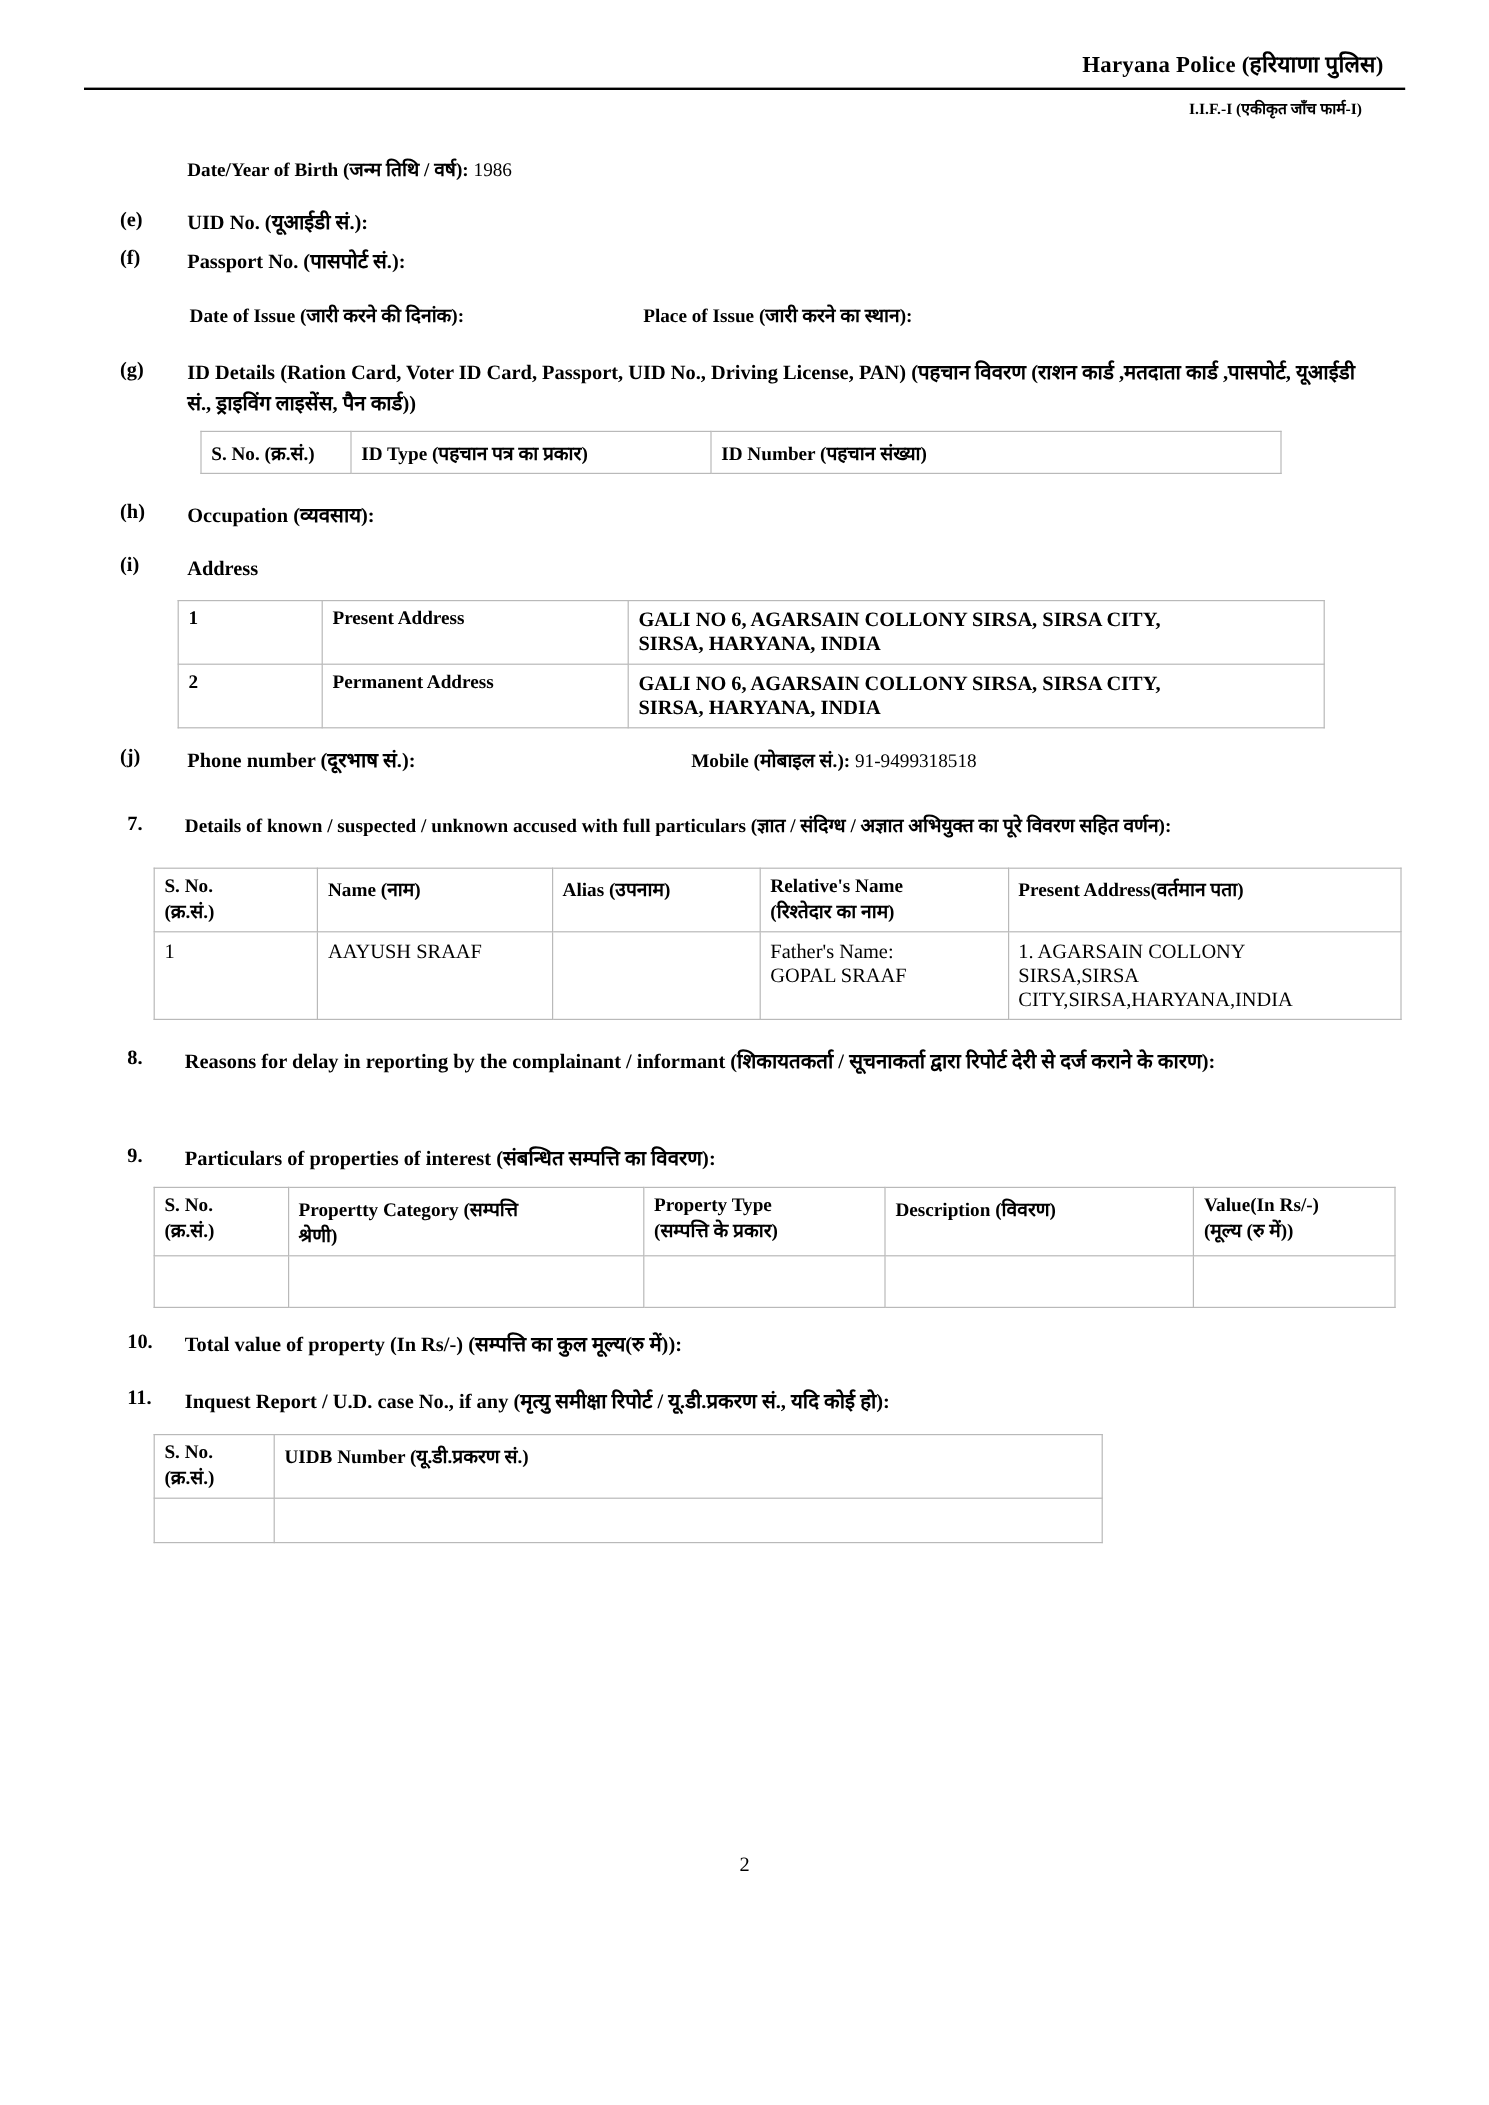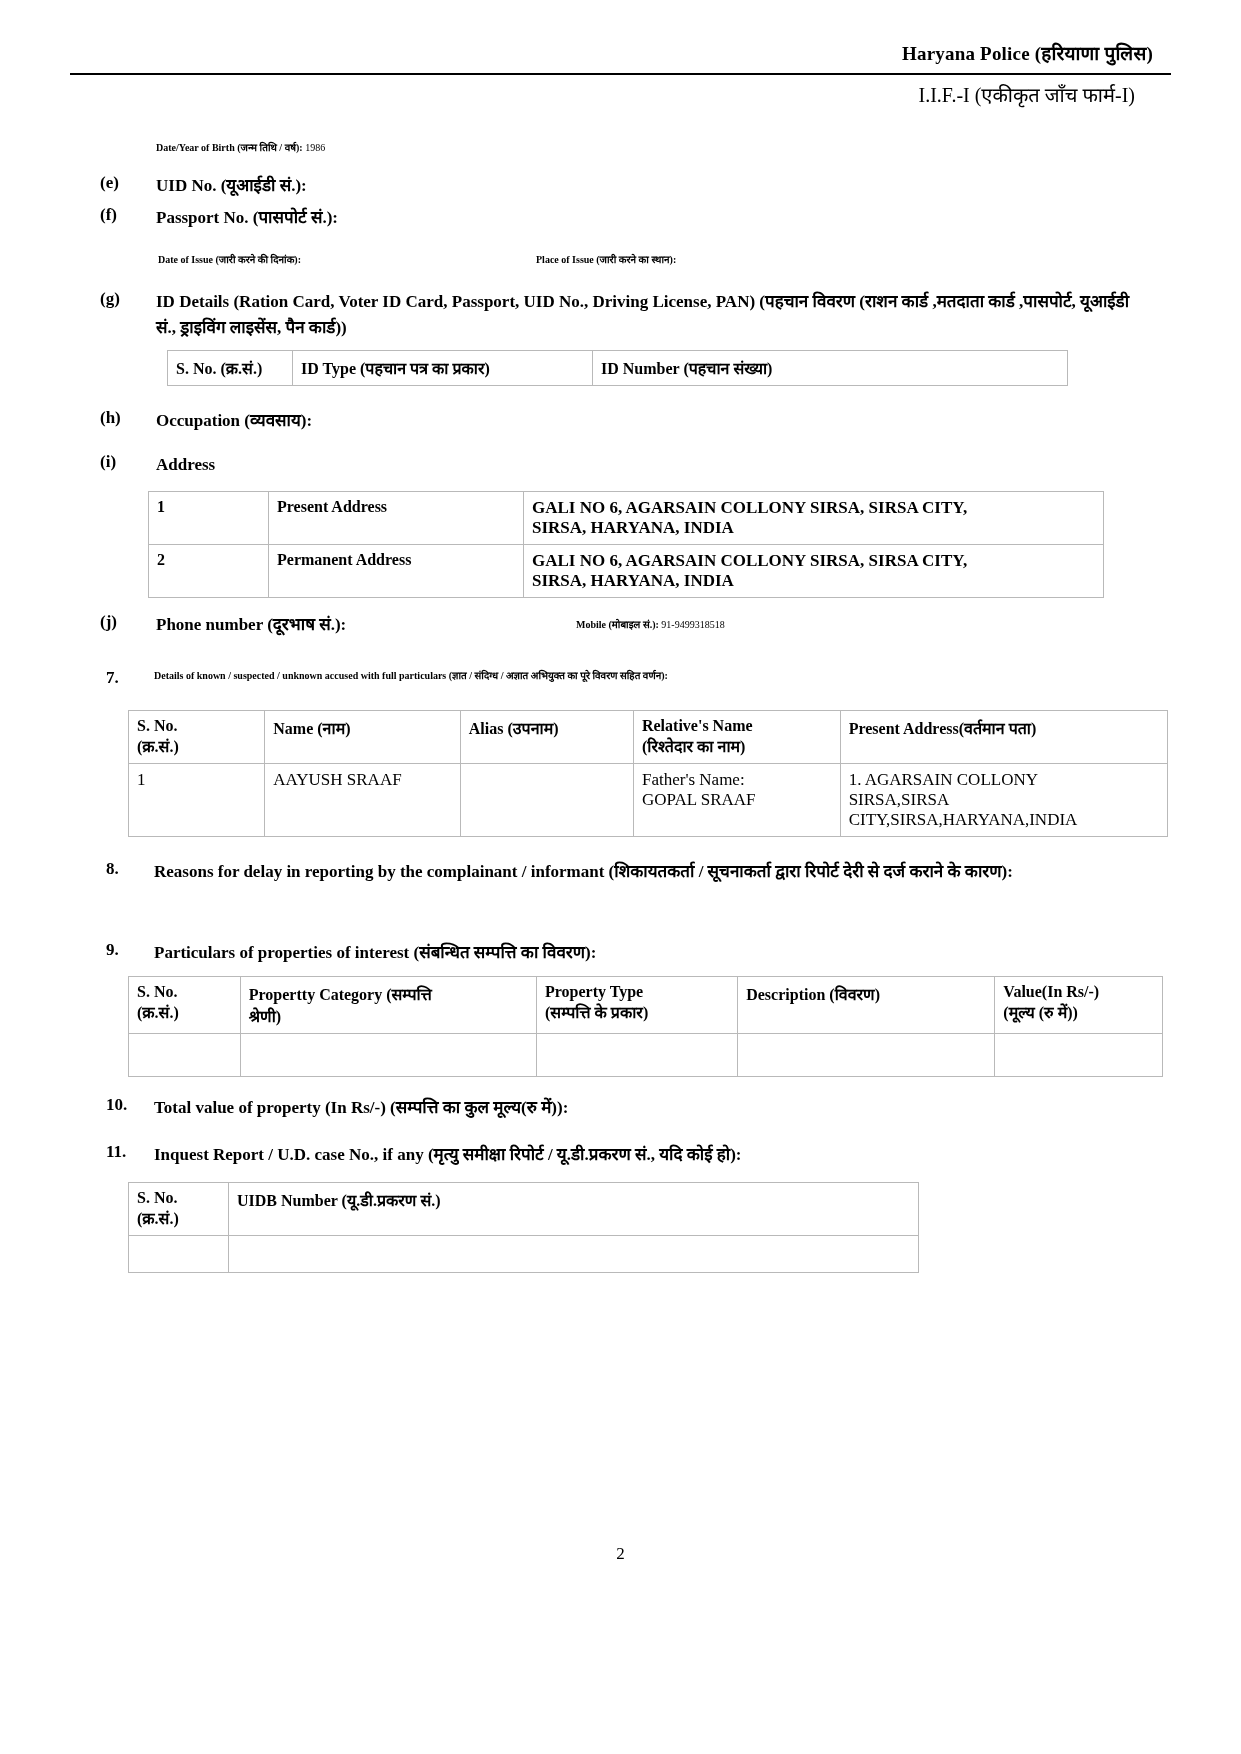--- a/index.html
+++ b/index.html
@@ -31,22 +31,22 @@
     font-size: 19px;
     letter-spacing: .2px;
     padding-bottom: 7px;
   }
   .hr-rule {
     border: 0;
     border-top: 2px solid #000;
     margin: 0 0 6px 0;
   }
   .doc-header .iif {
-    font-weight: normal;
-    font-size: 20px;
+    font-weight: bold;
+    font-size: 13px;
     padding-right: 18px;
     padding-bottom: 4px;
   }
 
   
   .body-wrap {
     padding: 18px 30px 0 30px;
   }
   .row {
     display: flex;
@@ -67,21 +67,21 @@
   .content {
     flex: 1 1 auto;
   }
   .lbl {
     font-weight: bold;
     font-size: 17px;
     line-height: 1.5;
   }
   .lbl-sm {
     font-weight: bold;
-    font-size: 10px;
+    font-size: 16px;
     line-height: 1.5;
   }
   .val {
     font-weight: normal;
   }
   .indent-2 { padding-left: 56px; }
 
   .sp-6  { height: 6px; }
   .sp-10 { height: 10px; }
   .sp-14 { height: 14px; }
@@ -138,21 +138,21 @@
   .tbl-uidb {
     width: 790px;
     margin-left: 28px;
   }
   .c-center { text-align: center; }
   .addr-val { font-weight: bold; font-size: 17px; }
   .mid { vertical-align: middle; }
 
   .phone-line {
     display: flex;
-    align-items: center;
+    align-items: flex-end;
   }
   .phone-line .p1 { width: 420px; flex: 0 0 420px; }
 
   
   .page-num {
     position: absolute;
     bottom: 38px;
     left: 0;
     right: 0;
     text-align: center;

